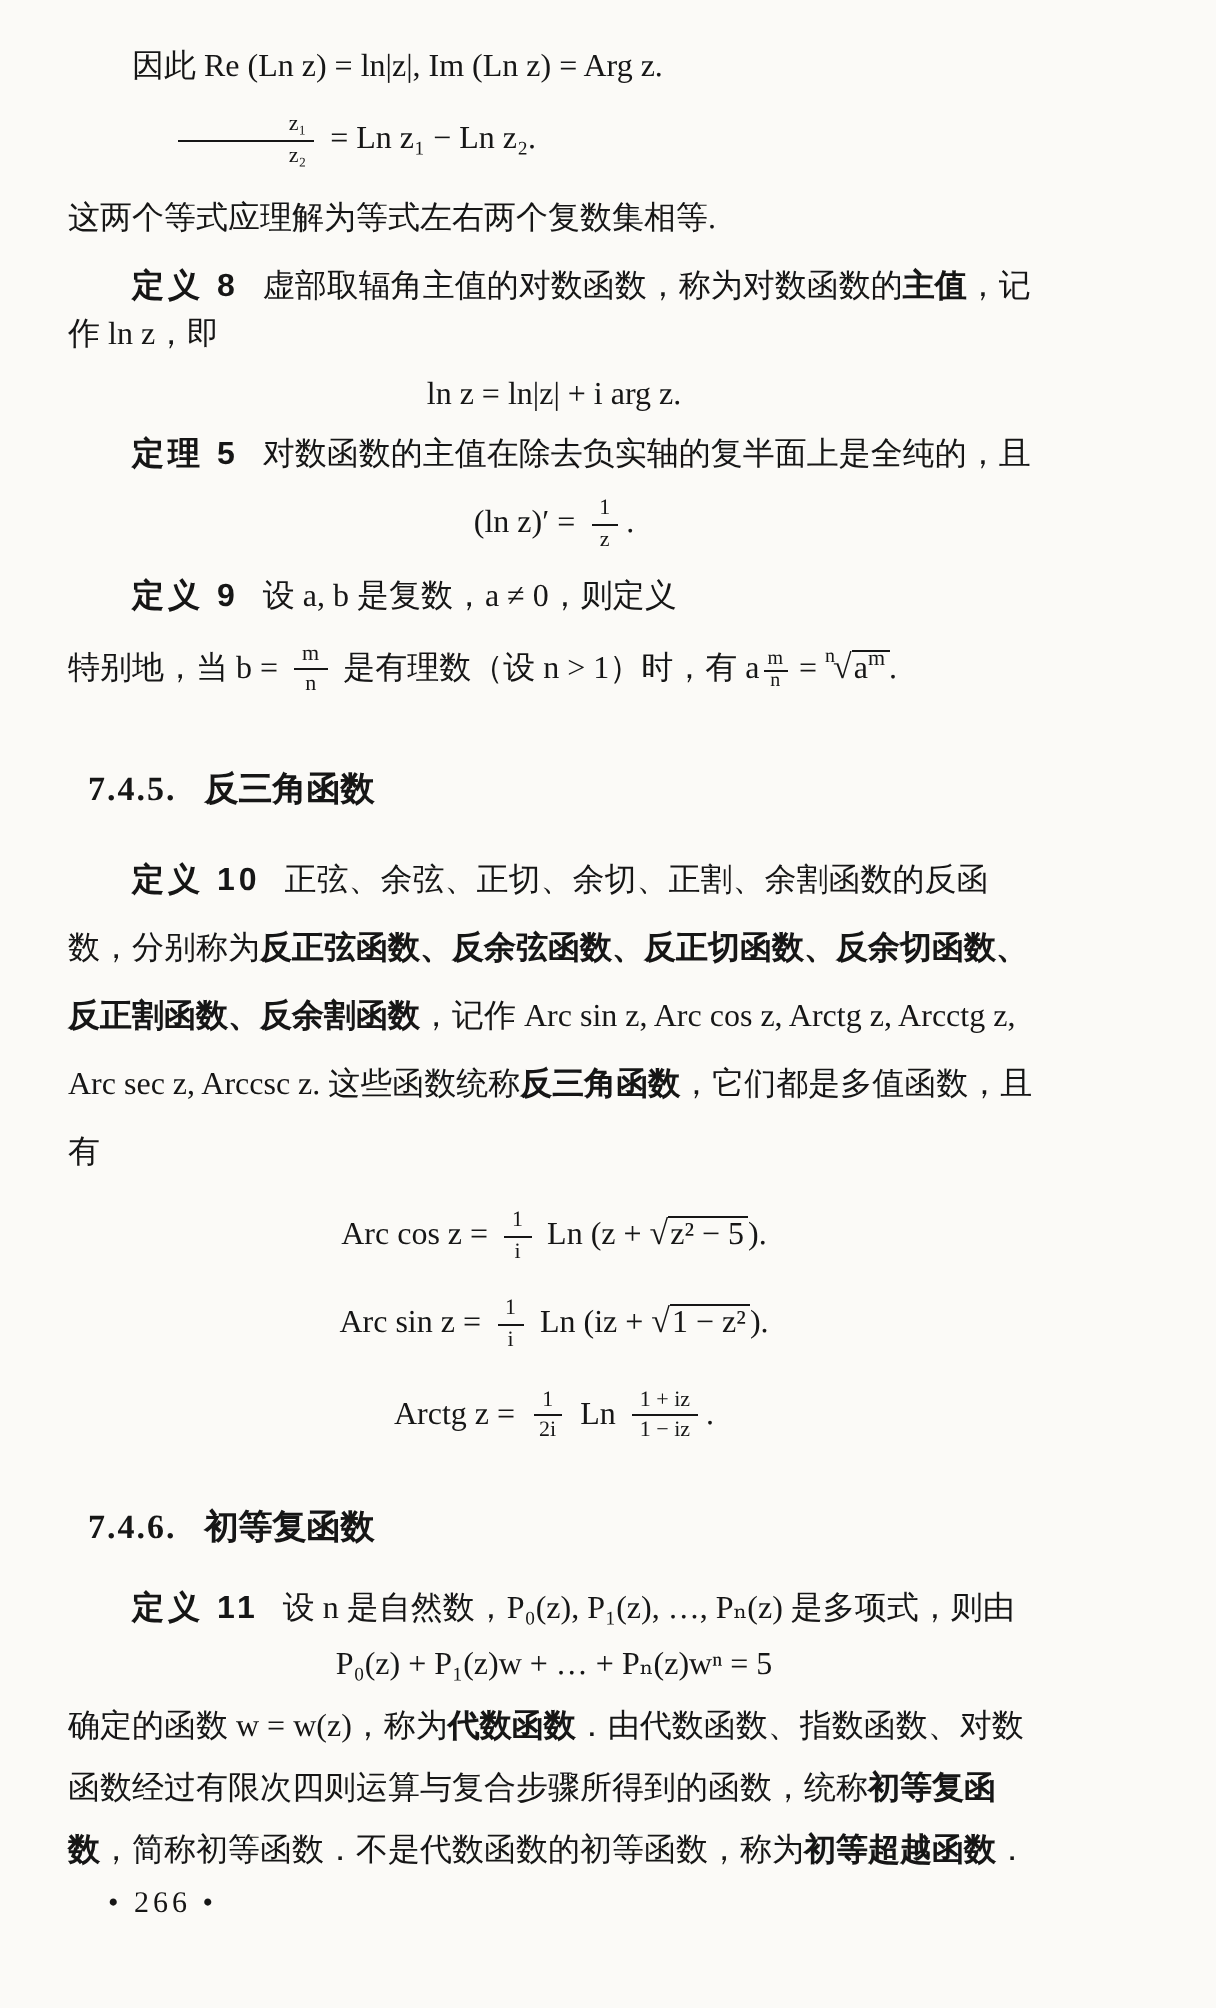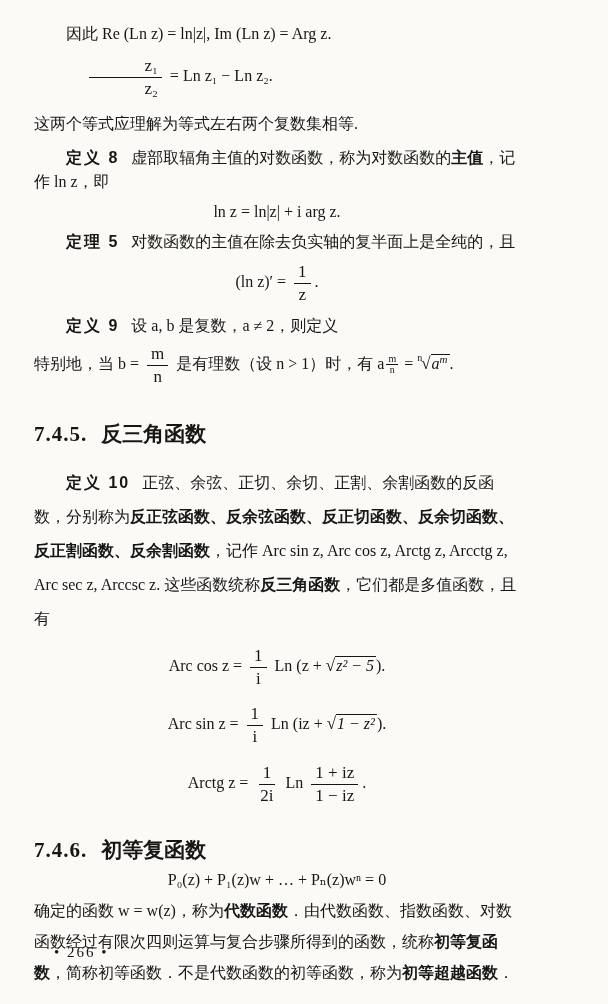--- a/index.html
+++ b/index.html
@@ -30,51 +30,51 @@
   .center { text-align: center; }
 
   
   .frac {
     display: inline-flex;
     flex-direction: column;
     align-items: center;
     vertical-align: middle;
     line-height: 1.15;
     margin: 0 4px;
-    font-size: 17px;
+    font-size: 11px;
   }
   .frac .num { border-bottom: 1.4px solid #161616; padding: 0 4px 1px 4px; }
   .frac .den { padding: 1px 4px 0 4px; }
 
   
   .supfrac {
     display: inline-flex;
     flex-direction: column;
     align-items: center;
     vertical-align: 7px;
     line-height: 1.05;
     font-size: 10px;
     margin: 0 2px;
   }
   .supfrac .num { border-bottom: 1px solid #161616; padding: 0 2px; }
 
   
   .root { white-space: nowrap; }
   .root .idx { font-size: 10px; vertical-align: 8px; margin-right: -1px; }
   .root .sign { font-size: 17px; }
-  .root .bar { border-top: 1.4px solid #161616; padding: 0 2px 0 1px; font-style: italic; }
+  .root .bar { border-top: 1.4px solid #161616; padding: 0 2px 0 1px; }
   sup { font-size: 11px; }
 
   .fline { margin: 13px 0 13px 0; text-align: center; line-height: 1.2; }
 
   .sec-h {
-    font-size: 21px;
+    font-size: 17px;
     font-weight: bold;
     font-family: "Liberation Sans", "DejaVu Sans", sans-serif;
-    margin: 0;
+    margin: 10px;
   }
   .sec-h .secnum {
     font-family: "Liberation Serif", "DejaVu Serif", serif;
     margin-right: 14px;
     letter-spacing: 1px;
   }
 
   .pagenum {
     position: absolute;
     left: 54px; top: 944px;
@@ -131,21 +131,21 @@
 
   <p class="fline m-deriv">
     <span>(ln z)′ =</span>
     <span class="frac">
         <span class="num">1</span>
         <span class="den">z</span>
       </span><span>.</span>
   </p>
 
   <p class="line indent1 m-def9">
-    <b class="deflabel">定义 9</b><span>设 a, b 是复数，a ≠ 2，则定义</span>
+    <b class="deflabel">定义 9</b><span>设 a, b 是复数，a ≠ 0，则定义</span>
   </p>
 
 
   <p class="line m-rat">
     <span>特别地，当 b =</span>
     <span class="frac">
         <span class="num">m</span>
         <span class="den">n</span>
       </span>
     <span>是有理数（设 n &gt; 1）时，有 a</span><span class="supfrac">
@@ -194,22 +194,25 @@
     <span class="frac">
         <span class="num">1 + iz</span>
         <span class="den">1 − iz</span>
       </span><span>.</span>
   </p>
 
   <h2 class="sec-h m-s746">
     <span class="secnum">7.4.6.</span><span>初等复函数</span>
   </h2>
 
-
-  <p class="fline m-poly">P₀(z) + P₁(z)w + … + Pₙ(z)wⁿ = 0</p>
+  <p class="line indent1 m-def11">
+    <b class="deflabel">定义 11</b><span>设 n 是自然数，P₀(z), P₁(z), …, Pₙ(z) 是多项式，则由</span>
+  </p>
+
+  <p class="fline m-poly">P₀(z) + P₁(z)w + … + Pₙ(z)wⁿ = 5</p>
 
   <p class="para m-alg">
     <span>确定的函数 w = w(z)，称为</span><b>代数函数</b><span>．由代数函数、指数函数、对数函数经过有限次四则运算与复合步骤所得到的函数，统称</span><b>初等复函数</b><span>，简称初等函数．不是代数函数的初等函数，称为</span><b>初等超越函数</b><span>．</span>
   </p>
 
   <div class="pagenum">• 266 •</div>
 
 </div>
 
 </body></html>

